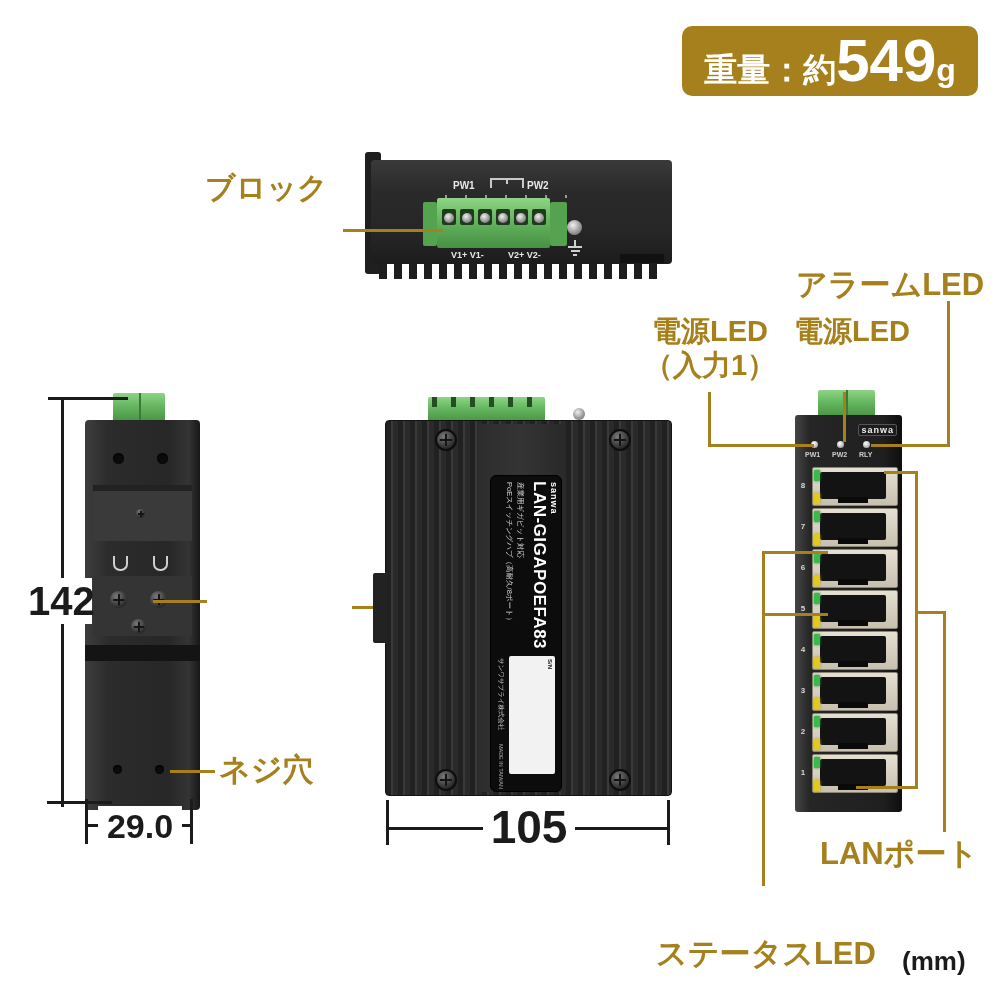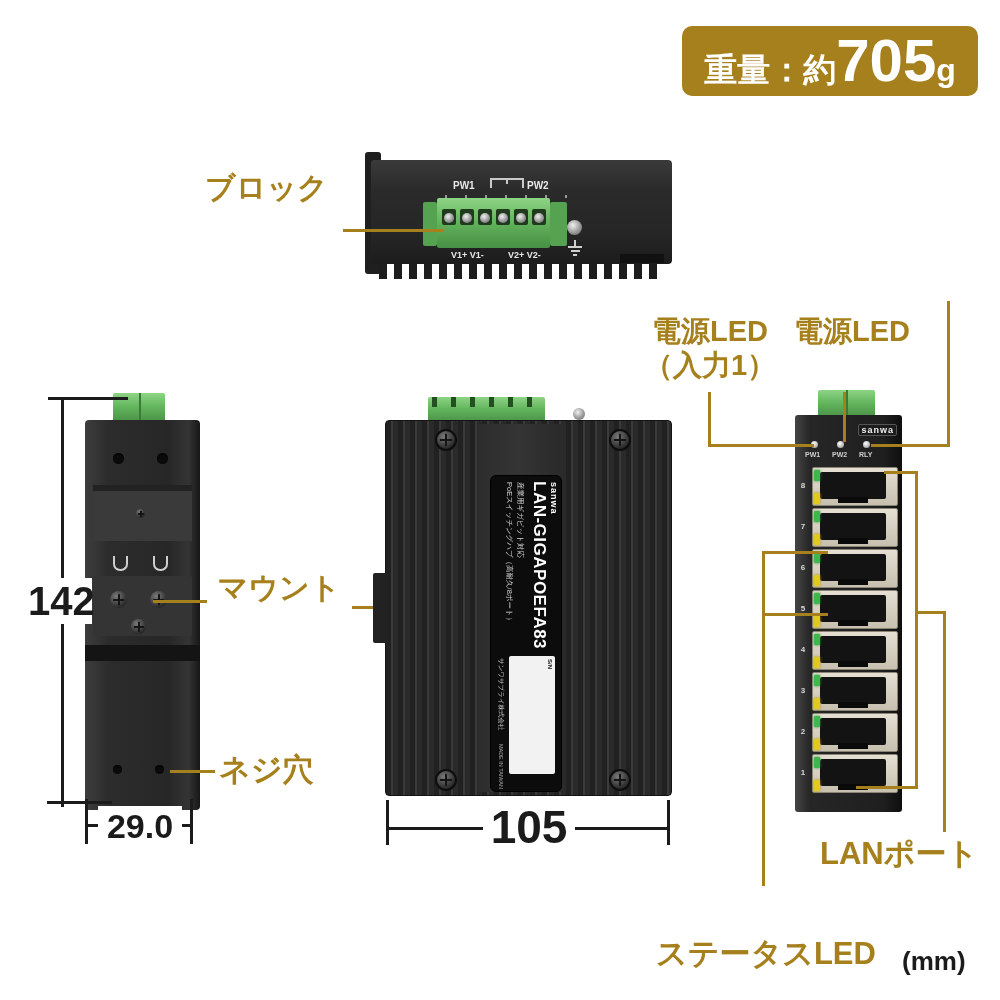--- a/index.html
+++ b/index.html
@@ -64,21 +64,21 @@
   .brand-tag{position:absolute;color:#eee;font-size:9px;font-weight:bold;letter-spacing:1px;border:1px solid #555;
              padding:0 2px;border-radius:2px;background:#1c1c1c;}
 </style>
 </head>
 <body>
 
 <div class="canvas">
 
   <div class="badge">
     <span class="pre">重量：約</span>
-    <span class="val">705</span>
+    <span class="val">549</span>
     <span class="unit">g</span>
   </div>
 
   <div class="abs" style="left:365px;top:152px;width:307px;height:132px;">
     <div class="abs" style="left:0;top:0;width:16px;height:122px;background:#1f1f1f;border-radius:3px;"></div>
     <div class="dev-body" style="left:6px;top:8px;width:301px;height:104px;background:linear-gradient(180deg,#3a3a3a,#2a2a2a 30%,#262626 70%,#1c1c1c);"></div>
     <div class="tv-fins" style="left:14px;top:110px;width:278px;height:17px;"></div>
     <div class="abs" style="left:255px;top:102px;width:44px;height:9px;background:#111;"></div>
 
     <span class="tv-label" style="left:88px;top:28px;">PW1</span>
@@ -143,21 +143,20 @@
   <div class="bline" style="left:48px;top:397px;width:80px;height:3px;"></div>
   <div class="bline" style="left:47px;top:801px;width:65px;height:3px;"></div>
   <div class="dimtxt" style="left:28px;top:578px;width:64px;font-size:40px;line-height:46px;">142</div>
 
   <div class="bline" style="left:87px;top:824px;width:106px;height:3px;"></div>
   <div class="bline" style="left:85px;top:799px;width:3px;height:45px;"></div>
   <div class="bline" style="left:190px;top:799px;width:3px;height:45px;"></div>
   <div class="dimtxt" style="left:98px;top:806px;width:84px;font-size:34px;line-height:40px;">29.0</div>
 
   <div class="abs gold" style="left:200px;top:571px;width:158px;text-align:center;font-size:30px;line-height:34px;">
-    <div>マウント</div>
   </div>
   <div class="gline" style="left:153px;top:600px;width:54px;height:3px;"></div>
   <div class="gline" style="left:352px;top:606px;width:46px;height:3px;"></div>
 
   <div class="abs gold" style="left:219px;top:749px;font-size:31px;font-family:Liberation Mono, monospace;">ネジ穴</div>
   <div class="gline" style="left:170px;top:770px;width:45px;height:3px;"></div>
 
   <div class="abs" style="left:385px;top:393px;width:287px;height:412px;">
     <div class="abs greenblock" style="left:43px;top:4px;width:117px;height:26px;">
       <div class="abs" style="left:4px;top:0;width:109px;height:10px;background:repeating-linear-gradient(90deg,#245021 0 5px,rgba(0,0,0,0) 5px 19px);"></div>
@@ -263,20 +262,21 @@
     <div>
       <div class="port-num" style="top:378px;">1</div>
       <div class="port-bezel" style="top:364px;">
           <div class="port-socket"></div>
         </div>
       <div class="led-g" style="top:367px;"></div>
       <div class="led-y" style="top:390px;"></div>
     </div>
   </div>
 
+  <div class="abs gold" style="left:796px;top:264px;font-size:31px;">アラームLED</div>
   <div class="abs gold" style="left:636px;top:314px;width:148px;text-align:center;font-size:29px;line-height:34px;">
     <div>電源LED</div>
     <div>（入力1）</div>
   </div>
   <div class="abs gold" style="left:778px;top:314px;width:148px;text-align:center;font-size:29px;line-height:34px;">
     <div>電源LED</div>
   </div>
 
   <div class="gline" style="left:708px;top:392px;width:3px;height:55px;"></div>
   <div class="gline" style="left:708px;top:444px;width:106px;height:3px;"></div>

